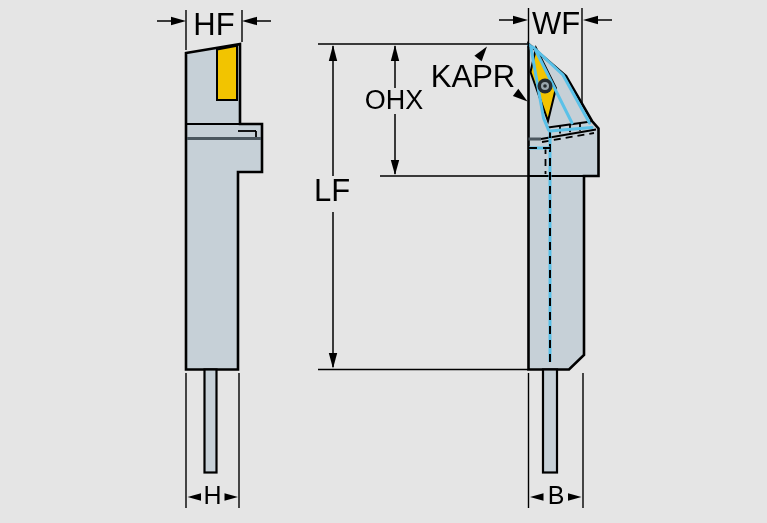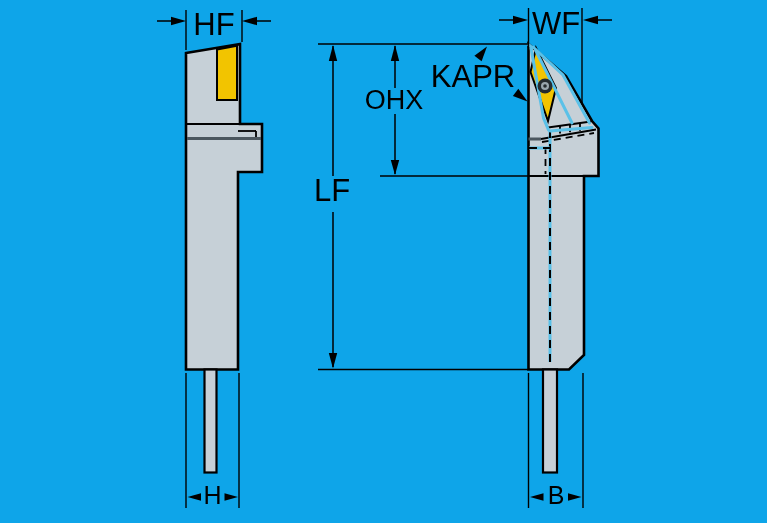--- a/index.html
+++ b/index.html
@@ -1,16 +1,16 @@
 <!DOCTYPE html>
 <html><head>
 <meta charset="utf-8">
 <style>
   html,body{margin:0;padding:0;background:#fff;}
-  #stage{position:relative;width:767px;height:523px;background:#0ea5e9;overflow:hidden;
+  #stage{position:relative;width:767px;height:523px;background:#e5e5e5;overflow:hidden;
          font-family:"Liberation Sans",sans-serif;}
   svg{position:absolute;left:0;top:0;}
   .ol   {stroke:#000;stroke-width:2.6;stroke-linejoin:miter;}
   .inl  {stroke:#000;stroke-width:1.8;fill:none;}
   .thin {stroke:#000;stroke-width:1.4;fill:none;}
   .dim  {stroke:#000;stroke-width:1.5;fill:none;}
   .arr  {fill:#000;stroke:none;}
   .seam {stroke-width:3;fill:none;}
   .blue {fill:none;stroke-width:3;stroke-linecap:round;}
   .bluseg{fill:none;stroke-width:3;stroke-linecap:round;}

